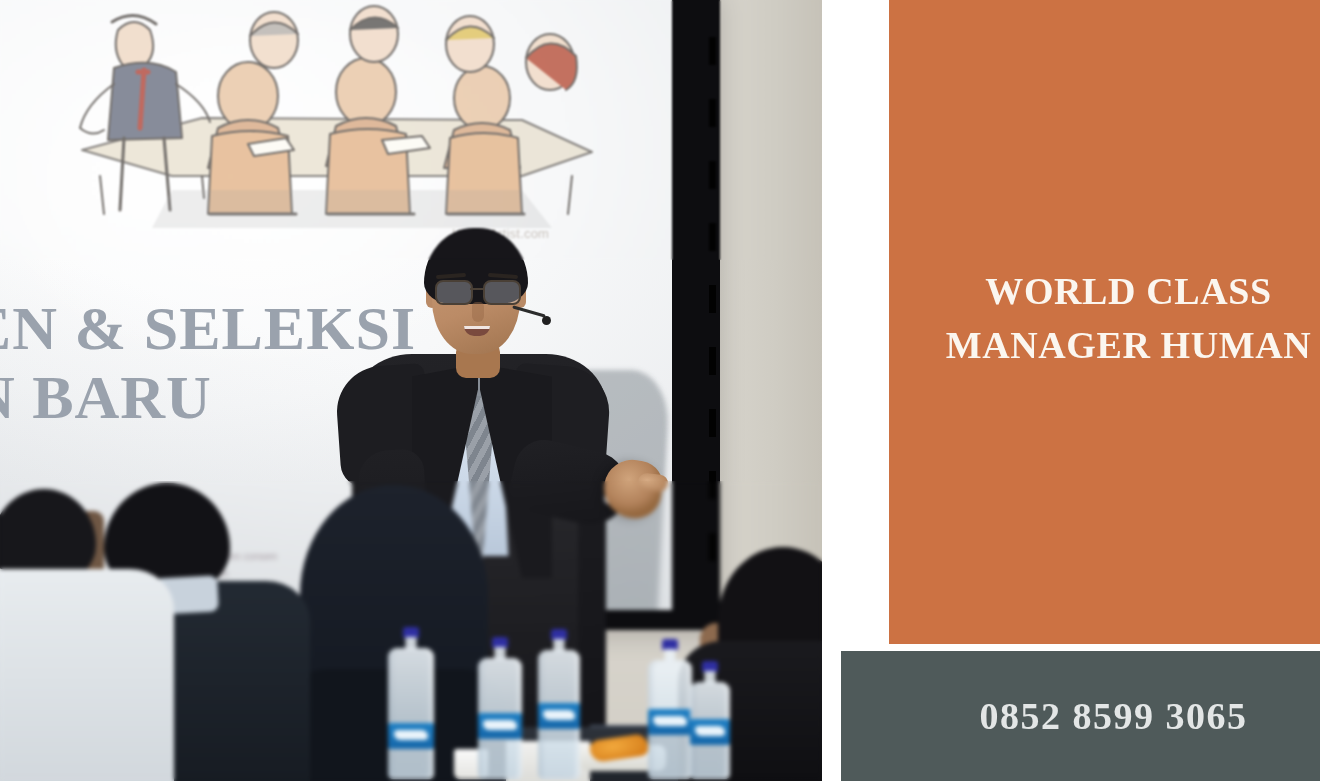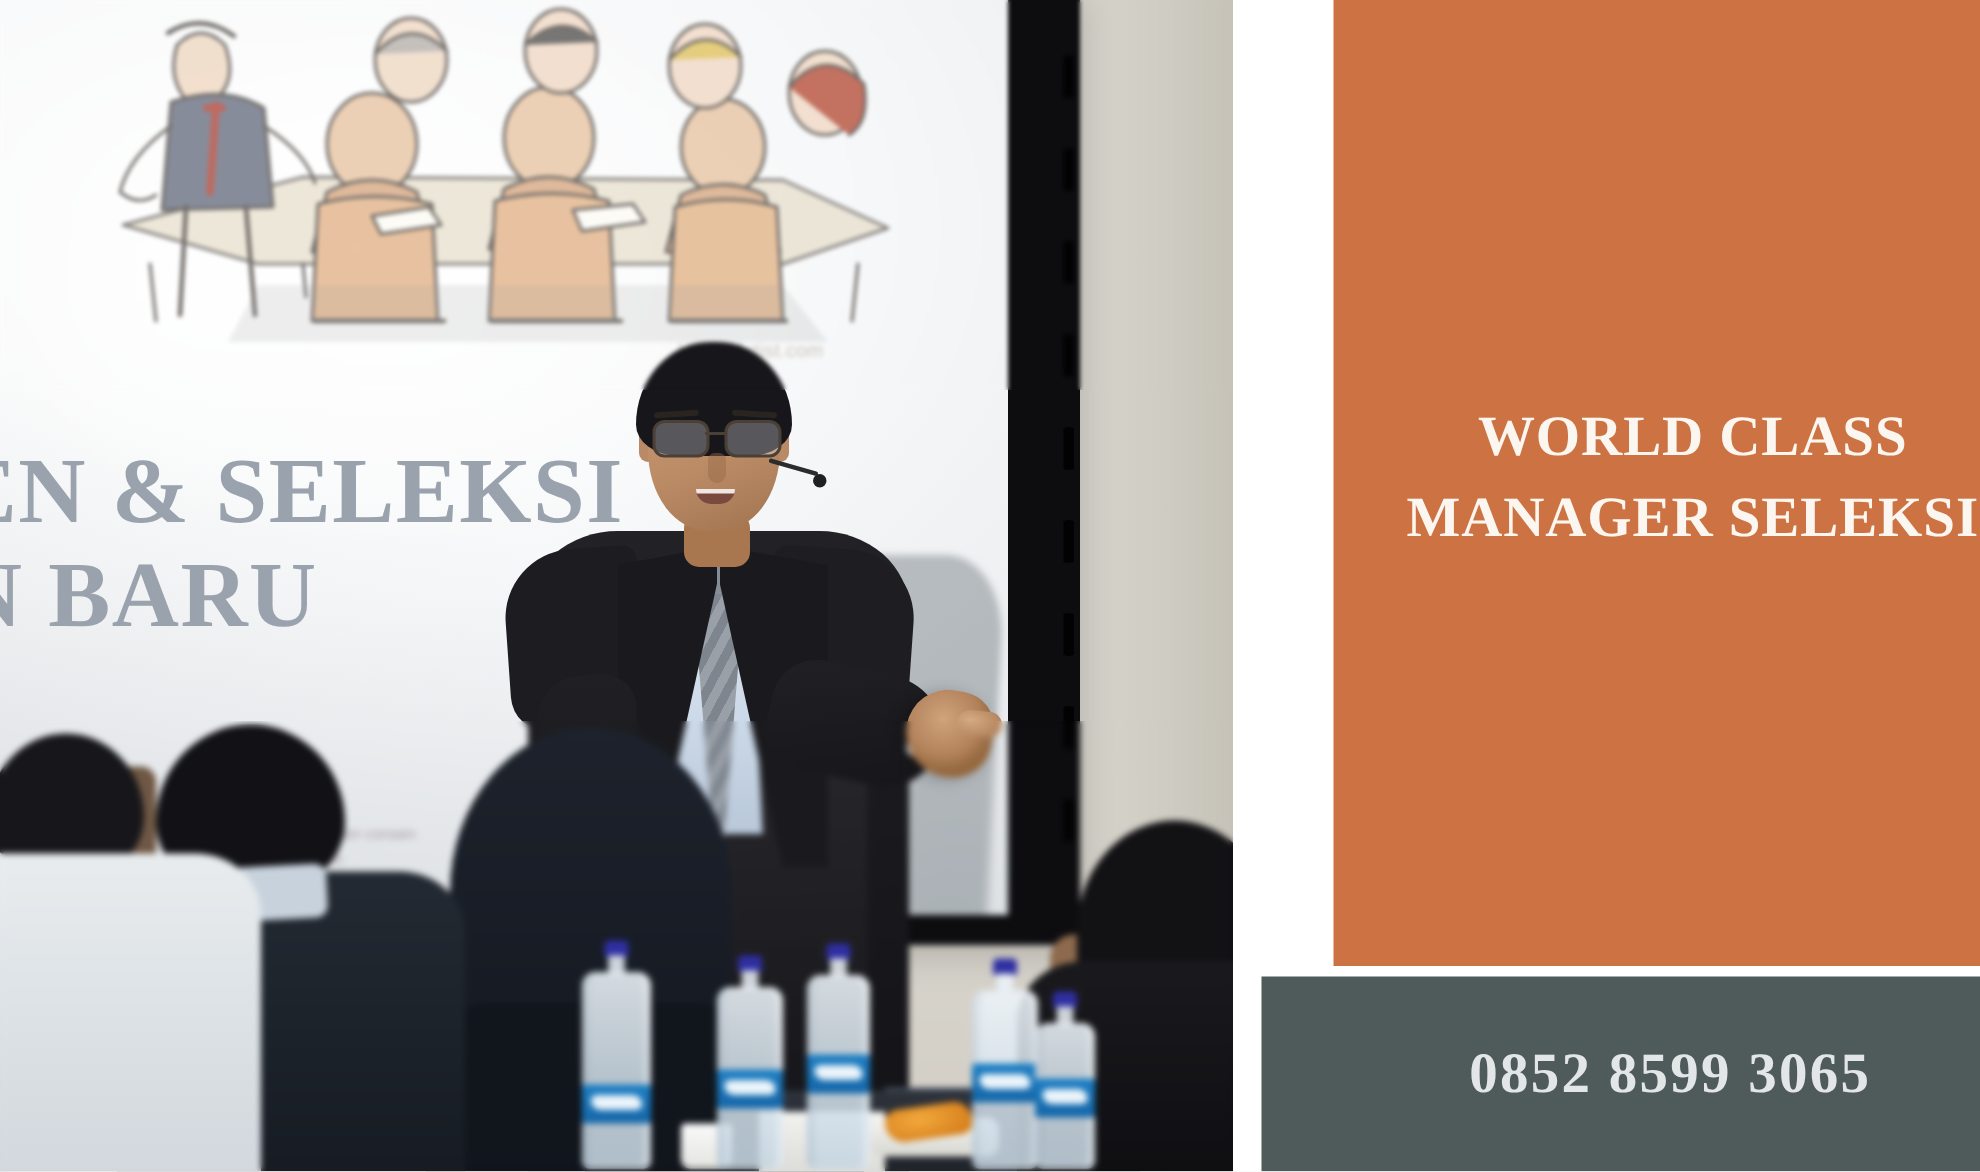--- a/index.html
+++ b/index.html
@@ -652,21 +652,21 @@
 
       <div class="dof"></div>
     </div>
 
 
   </div>
 
   <div class="panel-orange">
     <div class="panel-title">
       <div>WORLD CLASS</div>
-      <div>MANAGER SELEKSI</div>
+      <div>MANAGER HUMAN</div>
     </div>
   </div>
 
   <div class="panel-gray">
     <div class="panel-phone">0852 8599 3065</div>
   </div>
 
 </div>
 
 </body></html>

